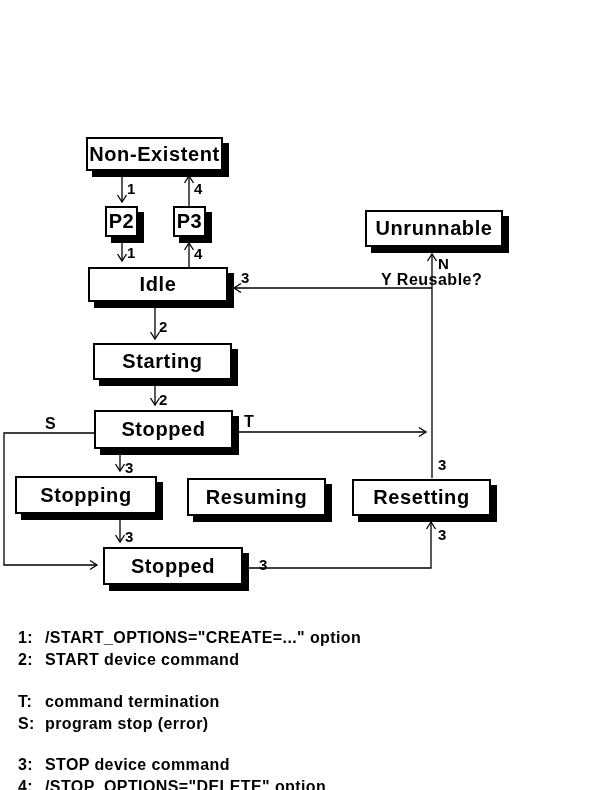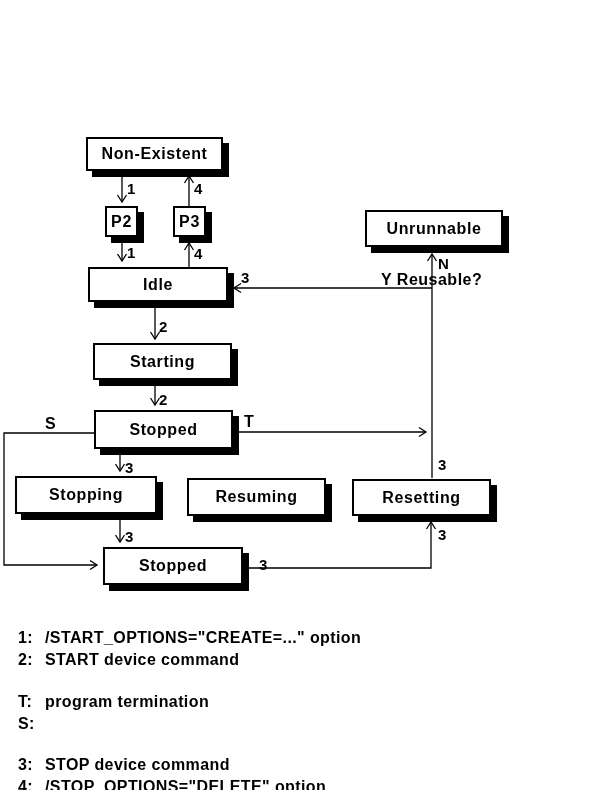--- a/index.html
+++ b/index.html
@@ -2,21 +2,21 @@
 <html><head>
 <meta charset="utf-8">
 <style>
   html,body{margin:0;padding:0;background:#ffffff;}
   body{width:611px;height:790px;position:relative;overflow:hidden;
        font-family:"Liberation Sans",sans-serif;color:#000;}
   .stage{position:absolute;left:0;top:0;width:611px;height:790px;background:#fff;}
   svg.wires{position:absolute;left:0;top:0;z-index:1;}
   .node{position:absolute;z-index:2;background:#fff;border:2px solid #000;
         box-shadow:6px 6px 0 0 #000;display:flex;align-items:center;justify-content:center;
-        font-size:16px;font-weight:bold;letter-spacing:0.6px;white-space:nowrap;}
+        font-size:20px;font-weight:bold;letter-spacing:0.6px;white-space:nowrap;}
   .elabel{position:absolute;z-index:3;font-size:15px;font-weight:bold;line-height:1;
           letter-spacing:0.5px;white-space:nowrap;}
   .lrow{position:absolute;left:18px;z-index:2;display:flex;font-size:16px;font-weight:bold;
         letter-spacing:0.4px;line-height:19px;white-space:nowrap;}
   .lkey{width:27px;flex:0 0 27px;}
 </style>
 </head>
 <body>
 
 <div class="stage">
@@ -98,24 +98,25 @@
   <div class="lrow" style="top:628px">
     <span class="lkey">1:</span>
     <span class="ltext">/START_OPTIONS="CREATE=..." option</span>
   </div>
   <div class="lrow" style="top:650px">
     <span class="lkey">2:</span>
     <span class="ltext">START device command</span>
   </div>
   <div class="lrow" style="top:692px">
     <span class="lkey">T:</span>
-    <span class="ltext">program termination</span>
+    <span class="ltext">command termination</span>
   </div>
   <div class="lrow" style="top:714px">
     <span class="lkey">S:</span>
+    <span class="ltext">program stop (error)</span>
   </div>
   <div class="lrow" style="top:755px">
     <span class="lkey">3:</span>
     <span class="ltext">STOP device command</span>
   </div>
   <div class="lrow" style="top:777px">
     <span class="lkey">4:</span>
     <span class="ltext">/STOP_OPTIONS="DELETE" option</span>
   </div>
 

